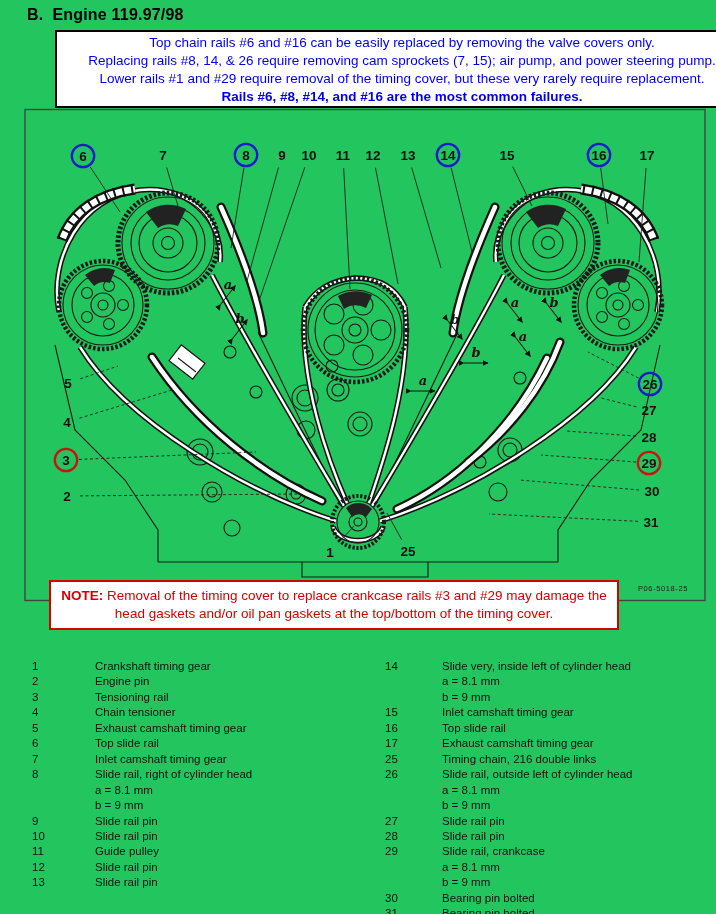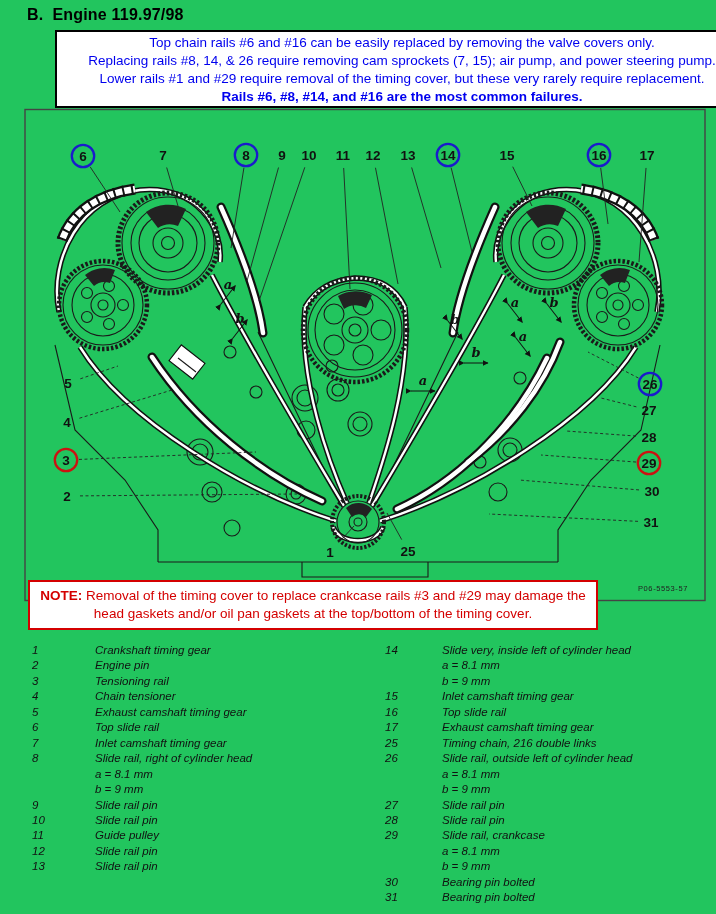--- a/index.html
+++ b/index.html
@@ -11,30 +11,30 @@
   .title .prefix { margin-right:9px; }
 
   .info-box { position:absolute; left:11px; top:30px; width:694px; height:78px;
               border:2px solid #000; background:#fff; text-align:center;
               font-size:13.5px; line-height:18px; padding-top:2px;margin-left:44px; }
   .info-box div { white-space:nowrap; }
   .info-box .bold { font-weight:bold; }
 
   svg.diagram { position:absolute; left:0; top:108px; }
 
-  .note-box { position:absolute; left:28px; top:580px; width:570px; min-height:50px;
+  .note-box { position:absolute; left:49px; top:580px; width:570px; min-height:50px;
               border:2.5px solid #d40000; background:#fff; color:#d40000;
               font-size:13.5px; line-height:17.5px; text-align:center; padding:5px 8px; z-index:5; }
   .note-box .note-label { font-weight:bold; }
 
   .fig-code { position:absolute; left:638px; top:584px; font-size:7.5px; letter-spacing:.6px;
               color:#222; z-index:6; }
 
   .legend { position:absolute; top:643px; left:0; width:716px; font-size:11.5px; line-height:15.45px; color:#111; }
-  .legend .col { position:absolute; top:0;font-style:italic; }
+  .legend .col { position:absolute; top:16px; }
   .legend .col-left  { left:32px;  width:340px; }
   .legend .col-right { left:385px; width:331px; }
   .legend .row { white-space:nowrap; }
   .legend .num { display:inline-block; }
   .col-left  .num { width:63px; }
   .col-right .num { width:57px; }
   .col-left  .sub { padding-left:63px; }
   .col-right .sub { padding-left:57px; }
 </style>
 </head>
@@ -280,21 +280,21 @@
         <line x1="401.7120805480284" y1="539.6218600392895" x2="387" y2="513" stroke="#222" stroke-width="0.9"></line>
         <text x="408" y="555.5" text-anchor="middle" font-size="13.5" font-weight="bold" fill="#111">25</text>
       </g>
   </svg>
 
   <div class="note-box" style="border-color: rgb(212, 0, 0); color: rgb(212, 0, 0);">
     <span class="note-label">NOTE:</span>
     <span>Removal of the timing cover to replace crankcase rails #3 and #29 may damage the head gaskets and/or oil pan gaskets at the top/bottom of the timing cover.</span>
   </div>
 
-  <div class="fig-code">P06-5553-57</div>
+  <div class="fig-code">P06-5018-25</div>
 
   <div class="legend">
     <div class="col col-left" id="legend-left">
         <div class="row"><span class="num">1</span><span>Crankshaft timing gear</span></div>
         <div class="row"><span class="num">2</span><span>Engine pin</span></div>
         <div class="row"><span class="num">3</span><span>Tensioning rail</span></div>
         <div class="row"><span class="num">4</span><span>Chain tensioner</span></div>
         <div class="row"><span class="num">5</span><span>Exhaust camshaft timing gear</span></div>
         <div class="row"><span class="num">6</span><span>Top slide rail</span></div>
         <div class="row"><span class="num">7</span><span>Inlet camshaft timing gear</span></div>

